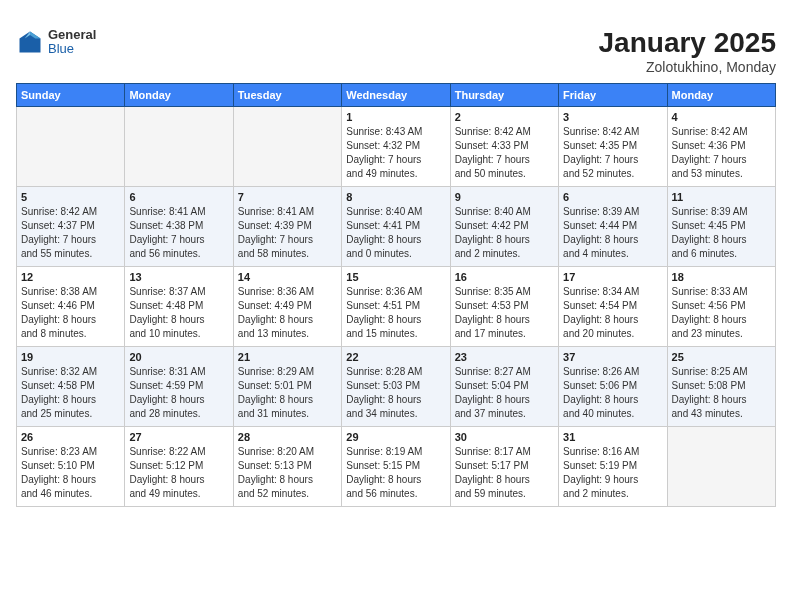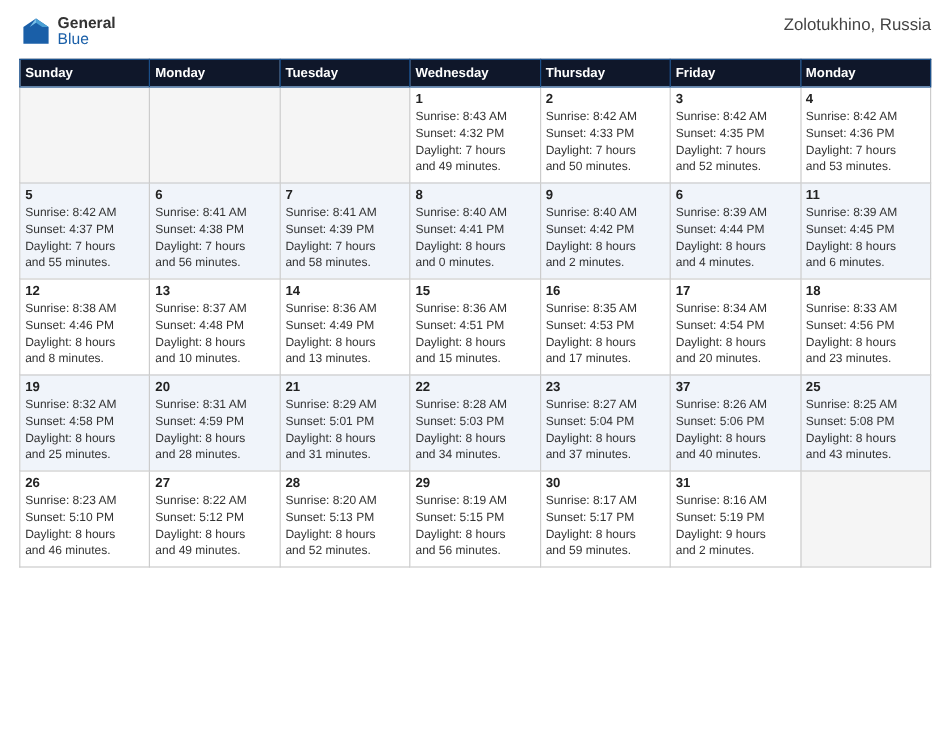--- a/index.html
+++ b/index.html
@@ -6,21 +6,21 @@
     body {
       font-family: Arial, sans-serif;
       background: #fff;
       width: 792px;
       height: 612px;
       overflow: hidden;
     }
     .page {
       width: 792px;
       height: 612px;
-      padding: 12px 16px;
+      padding: 28px 16px;
       background: #fff;
     }
     .header {
       display: flex;
       justify-content: space-between;
       align-items: flex-start;
       margin-bottom: 8px;
     }
     .logo {
       display: flex;
@@ -58,21 +58,21 @@
     .cal-subtitle {
       font-size: 14px;
       color: #444;
     }
     .calendar-table {
       width: 100%;
       border-collapse: collapse;
       table-layout: fixed;
     }
     .calendar-table th {
-      background: #0f172a;
+      background: #3b82f6;
       color: #fff;
       font-size: 11px;
       font-weight: bold;
       padding: 5px 4px;
       text-align: left;
       border: 1px solid #1a4f8a;
     }
     .calendar-table td {
       border: 1px solid #ccc;
       vertical-align: top;
@@ -111,21 +111,22 @@
         <polygon points="16,4 28,12 28,28 4,28 4,12" fill="#1a5fa8"></polygon>
         <polygon points="16,4 28,12 22,12 16,8" fill="#4a9fd4"></polygon>
         <polygon points="16,4 10,12 16,8" fill="#7bc0e8"></polygon>
       </svg>
       <div class="logo-text">
         <span class="logo-general">General</span>
         <span class="logo-blue">Blue</span>
       </div>
     </div>
     <div class="title-block">
-      <div class="cal-subtitle">Zolotukhino, Russia</div>
+      <div class="cal-title">January 2025</div>
+      <div class="cal-subtitle">Zolotukhino, Monday</div>
     </div>
   </div>
 
   <table class="calendar-table">
     <thead>
       <tr>
         <th>Sunday</th>
         <th>Monday</th>
         <th>Tuesday</th>
         <th>Wednesday</th>

